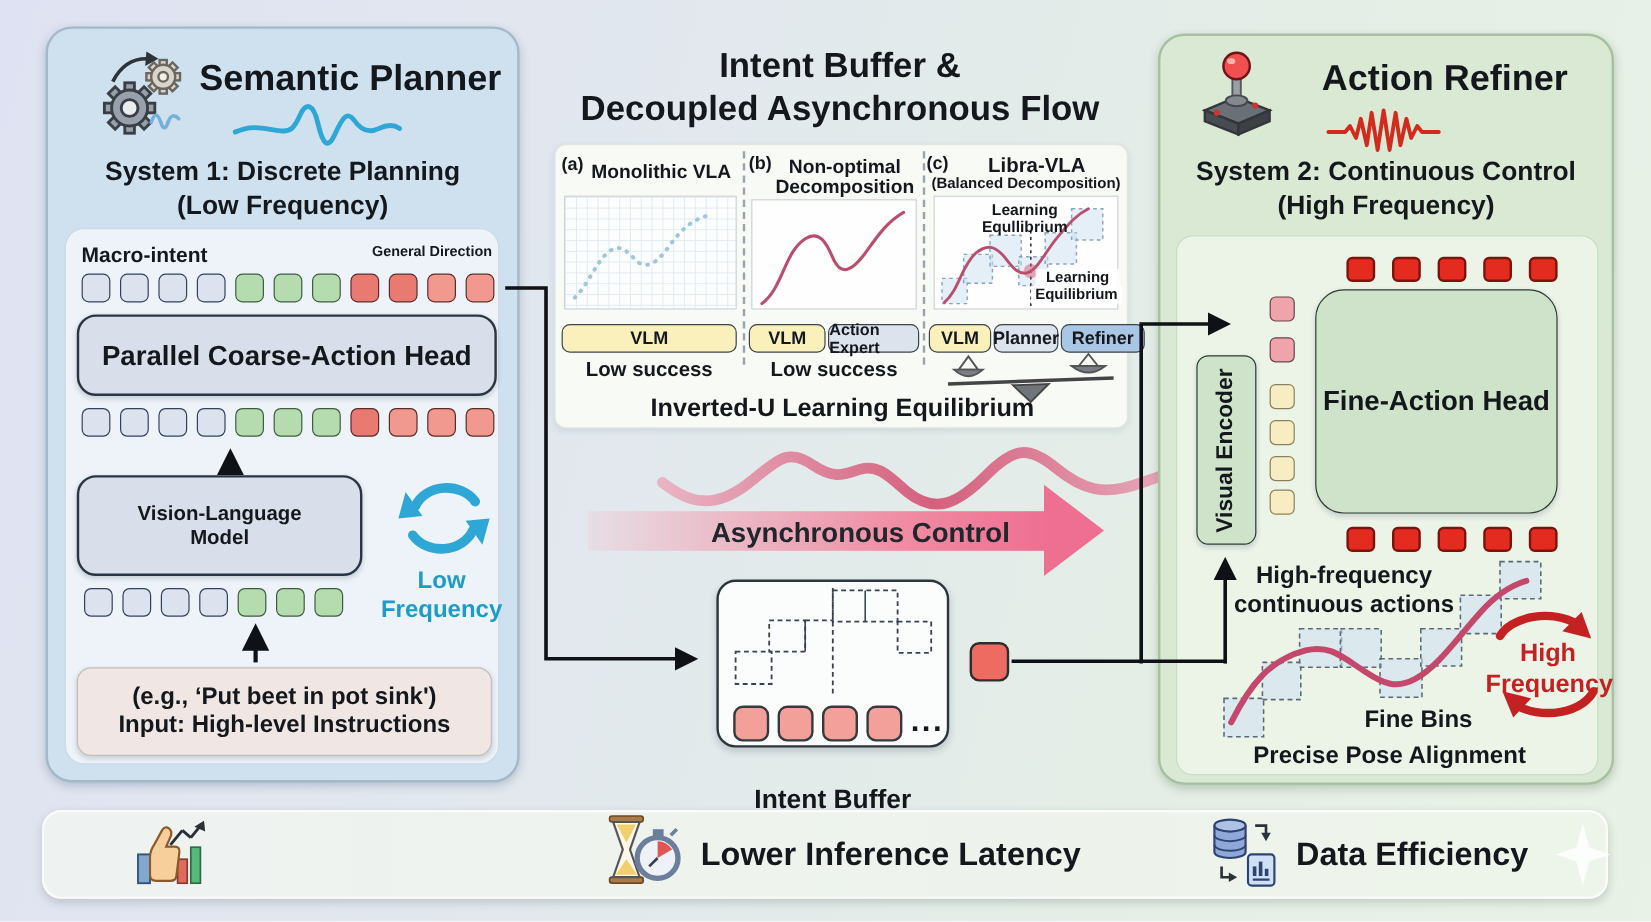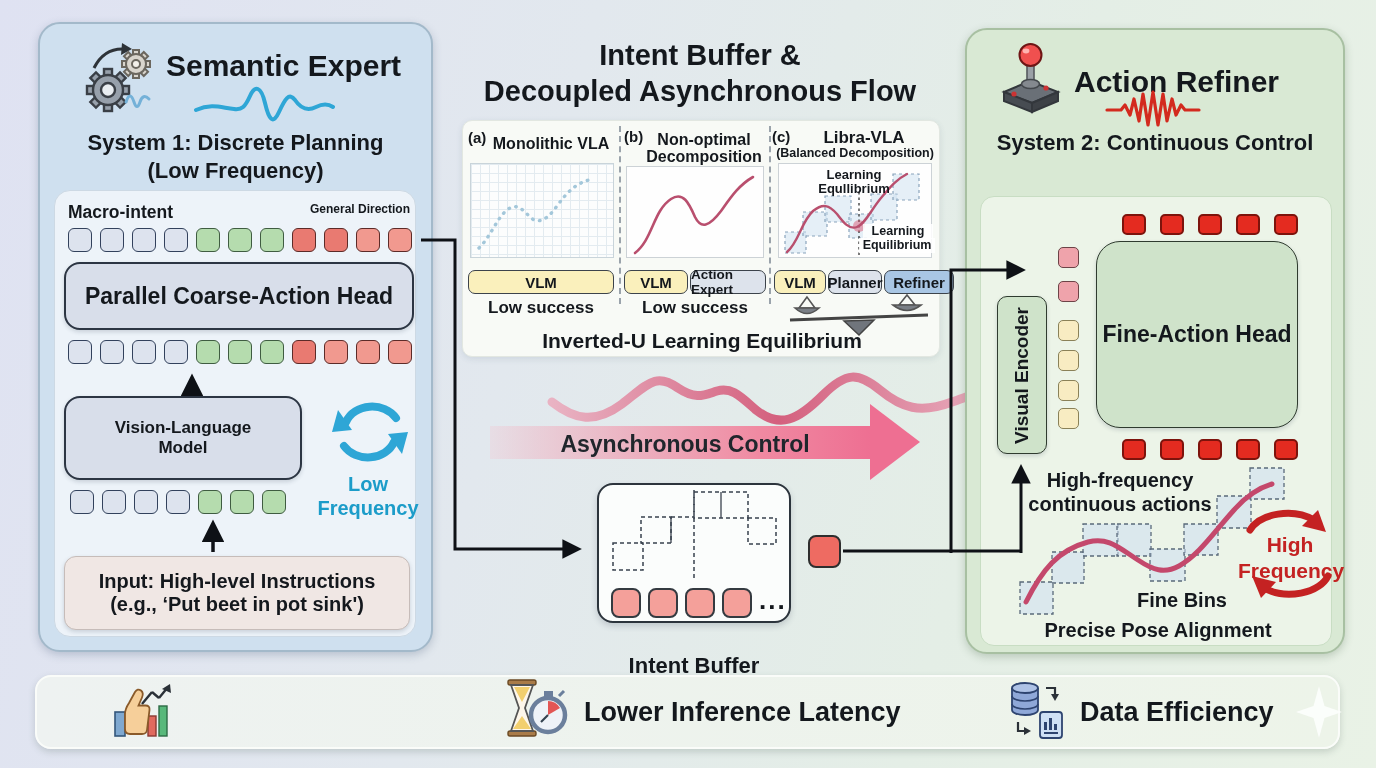--- a/index.html
+++ b/index.html
@@ -65,21 +65,21 @@
         <rect x="-4" y="-21" width="8" height="9" transform="rotate(225)"></rect>
         <rect x="-4" y="-21" width="8" height="9" transform="rotate(270)"></rect>
         <rect x="-4" y="-21" width="8" height="9" transform="rotate(315)"></rect>
         <circle cx="0" cy="0" r="15"></circle>
       </g>
       <circle cx="0" cy="0" r="7" fill="#e9edf1" stroke="#3a3f46" stroke-width="2.4"></circle>
     </g>
     <path d="M42,62 q4,-12 8,0 q3,9 6,0 q3,-9 9,-3" fill="none" stroke="#74b1d8" stroke-width="3" stroke-linecap="round"></path>
   </svg>
 
-  <div class="t" style="left:166px; top:48px; width:266px; font-size:30px;">Semantic Expert</div>
+  <div class="t" style="left:166px; top:48px; width:266px; font-size:30px;">Semantic Planner</div>
 
   <svg style="left:192px; top:84px;" width="145" height="44" viewBox="0 0 145 44">
     <path d="M4,26 C20,19 30,24 42,25 C50,26 53,23 58,12 C63,1 69,2 73,19 C77,36 81,41 87,28 C93,15 97,8 103,16 C109,25 116,27 124,23 C132,19 138,21 141,23" fill="none" stroke="#2ea6d6" stroke-width="4" stroke-linecap="round"></path>
   </svg>
 
   <div class="t ctr" style="left:48px; top:130px; width:375px; font-size:22px;">System 1: Discrete Planning</div>
   <div class="t ctr" style="left:48px; top:158px; width:375px; font-size:22px;">(Low Frequency)</div>
 
   <div class="abs" style="left:54px; top:190px; width:362px; height:447px; background:#edf3f9; border:1.5px solid #cdd9e4; border-radius:16px;"></div>
 
@@ -136,22 +136,22 @@
     <div class="tok"></div>
       <div class="tok"></div>
       <div class="tok"></div>
       <div class="tok"></div>
       <div class="tok green"></div>
       <div class="tok green"></div>
       <div class="tok green"></div>
   </div>
 
   <div class="nbox" style="left:64px; top:556px; width:346px; height:74px; font-size:20px; background:#f0e7e4; border:1.5px solid #c6bcb9; border-radius:12px;">
+    <span>(e.g., ‘Put beet in pot sink')</span>
     <span>Input: High-level Instructions</span>
-    <span>(e.g., ‘Put beet in pot sink')</span>
   </div>
 
   <div class="t ctr" style="left:460px; top:38px; width:480px; font-size:29px;">Intent Buffer &amp;</div>
   <div class="t ctr" style="left:460px; top:74px; width:480px; font-size:29px;">Decoupled Asynchronous Flow</div>
 
   <div class="abs" style="left:462px; top:120px; width:478px; height:237px; background:#f8faf6; border:1px solid #e2e7e1; border-radius:10px; box-shadow:0 2px 6px rgba(60,80,110,.12);"></div>
   <div class="vdash" style="left:619px; top:126px; height:178px;"></div>
   <div class="vdash" style="left:769px; top:126px; height:178px;"></div>
 
   <div class="t" style="left:468px; top:129px; font-size:15px;">(a)</div>
@@ -234,21 +234,21 @@
         <stop offset="0" stop-color="#e9b3c3"></stop>
           <stop offset="0.5" stop-color="#d4607e"></stop>
           <stop offset="1" stop-color="#e9b3c3"></stop>
       </linearGradient>
     </defs>
     <path d="M12,44 C35,62 55,66 82,46 C108,26 116,14 138,30 C156,42 164,37 177,33 C192,29 200,38 216,52 C240,71 258,62 283,37 C306,14 318,14 340,32 C362,50 380,56 412,44 C435,36 450,30 464,28" fill="none" stroke="url(#pg1)" stroke-width="9" stroke-linecap="round"></path>
   </svg>
 
   <div class="abs" style="left:490px; top:426px; width:382px; height:33px; background:linear-gradient(90deg, rgba(246,190,202,.25), #f08aa2 70%, #ee6f92);"></div>
   <div class="abs" style="left:870px; top:404px; width:0; height:0; border-top:38px solid transparent; border-bottom:38px solid transparent; border-left:50px solid #ee6f92;"></div>
-  <div class="t ctr" style="left:520px; top:430px; width:330px; font-size:23px; color:#20262c;">Asynchronous Control</div>
+  <div class="t ctr" style="left:552px; top:430px; width:330px; font-size:23px; color:#20262c;">Asynchronous Control</div>
 
   <div class="abs" style="left:597px; top:483px; width:194px; height:140px; background:#fbfdfc; border:2px solid #2c343c; border-radius:16px; box-shadow:0 3px 6px rgba(50,60,80,.2);">
     <svg style="left:0;top:0;" width="194" height="100" viewBox="0 0 194 100">
       <g fill="none" stroke="#39424e" stroke-width="1.5" stroke-dasharray="4 3">
         <rect x="14" y="58" width="30" height="27"></rect>
         <rect x="42" y="32" width="30" height="26"></rect>
         <rect x="95" y="7" width="54" height="26"></rect>
         <rect x="149" y="33" width="28" height="26"></rect>
         <line x1="95" y1="5" x2="95" y2="94"></line>
         <line x1="72" y1="32" x2="95" y2="32"></line>
@@ -277,27 +277,28 @@
     <polygon points="6,50 34,61 34,70 6,59" fill="#474c52" stroke="#33373c" stroke-width="2"></polygon>
     <polygon points="60,50 34,61 34,70 60,59" fill="#3d4146" stroke="#33373c" stroke-width="2"></polygon>
     <rect x="29" y="16" width="7" height="26" fill="#9aa0a6" stroke="#55595e" stroke-width="1.6"></rect>
     <ellipse cx="32.5" cy="42" rx="9" ry="4.5" fill="#84898f" stroke="#44484d" stroke-width="1.6"></ellipse>
     <circle cx="32.5" cy="13" r="11" fill="#f0504f" stroke="#6e1515" stroke-width="2"></circle>
     <ellipse cx="28" cy="9" rx="3.4" ry="2.4" fill="#ffb3b0"></ellipse>
     <circle cx="16" cy="52" r="2.6" fill="#c33"></circle>
     <circle cx="48" cy="46" r="2.6" fill="#c33"></circle>
   </svg>
 
-  <div class="t" style="left:1074px; top:64px; width:260px; font-size:30px;">Action Refiner</div>
+  <div class="t" style="left:1074px; top:48px; width:260px; font-size:30px;text-align:center;">Action Refiner</div>
 
   <svg style="left:1105px; top:90px;" width="140" height="38" viewBox="0 0 140 38">
     <path d="M2,20 h14 l4,-5 l5,10 l4,-16 l5,22 l4,-27 l5,31 l5,-33 l5,33 l5,-31 l4,27 l5,-22 l4,16 l5,-10 l4,5 h14" fill="none" stroke="#d32a1e" stroke-width="3.2" stroke-linejoin="round" stroke-linecap="round"></path>
   </svg>
 
   <div class="t ctr" style="left:972px; top:130px; width:366px; font-size:22px;">System 2: Continuous Control</div>
+  <div class="t ctr" style="left:972px; top:158px; width:366px; font-size:22px;">(High Frequency)</div>
 
   <div class="abs" style="left:980px; top:196px; width:352px; height:450px; background:#ecf4e8; border:1.5px solid #c8ddc3; border-radius:14px;"></div>
 
   <div class="rsqrow" style="left:1122px; top:214px;">
     <div class="rsq"></div>
       <div class="rsq"></div>
       <div class="rsq"></div>
       <div class="rsq"></div>
       <div class="rsq"></div>
   </div>

